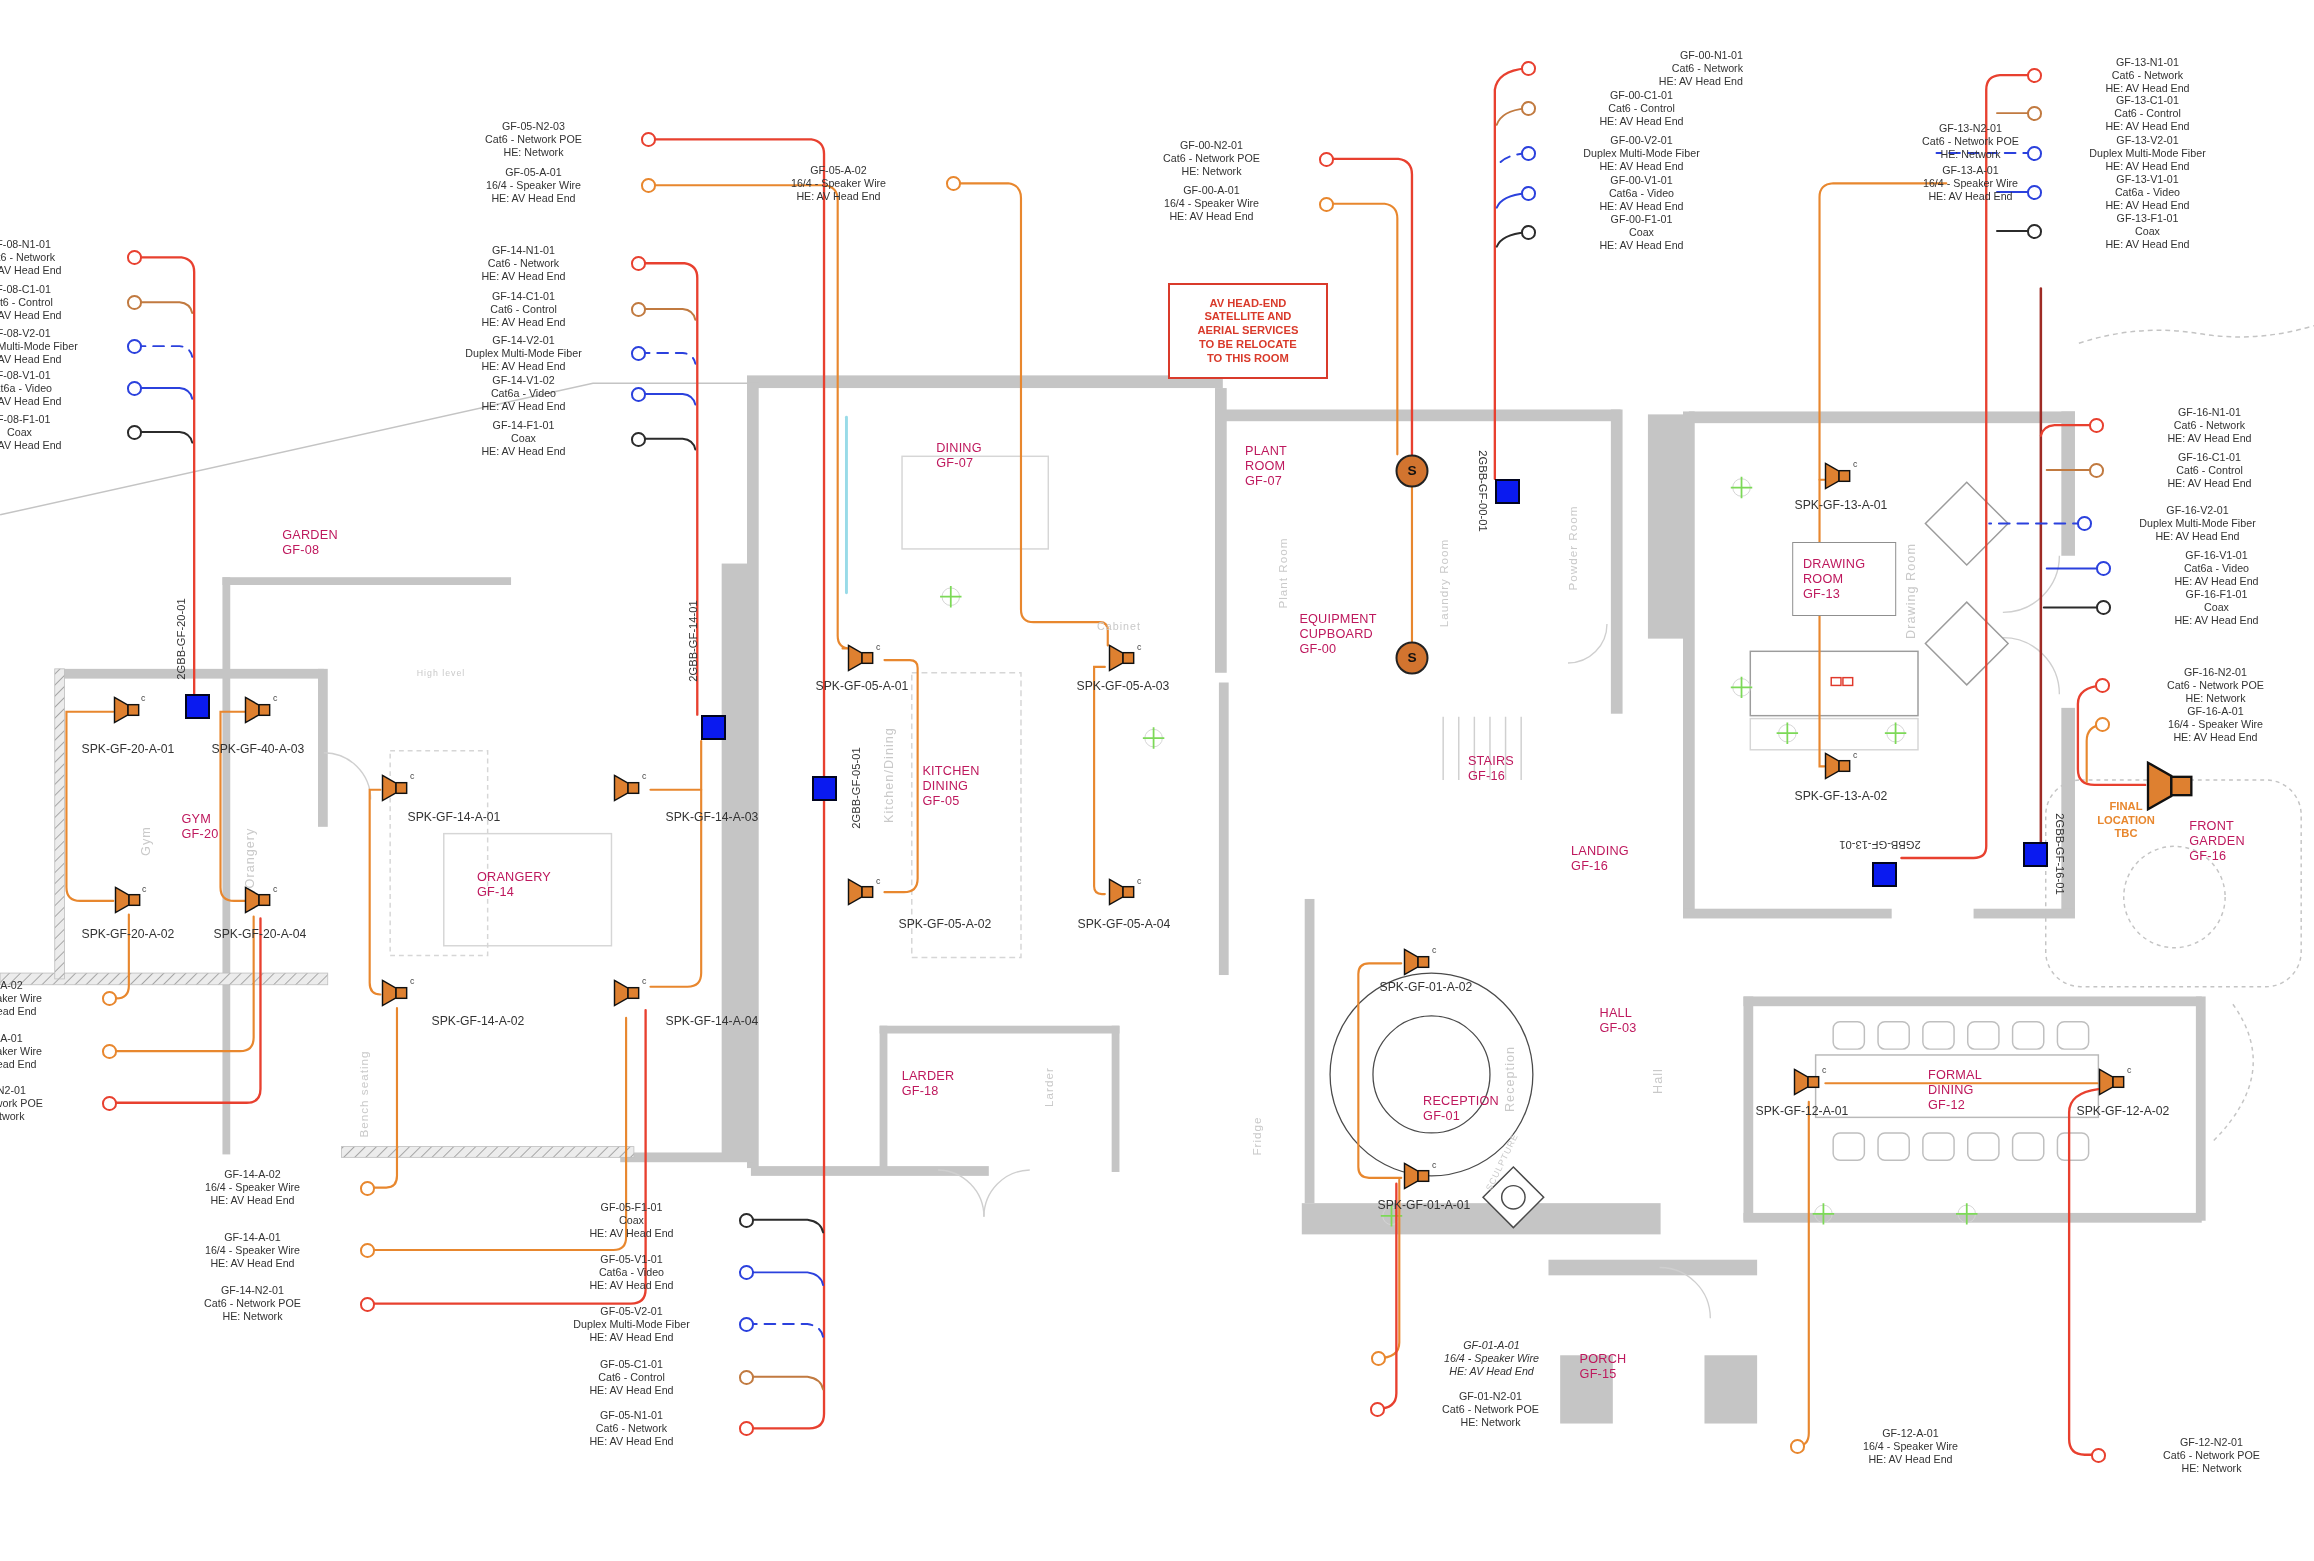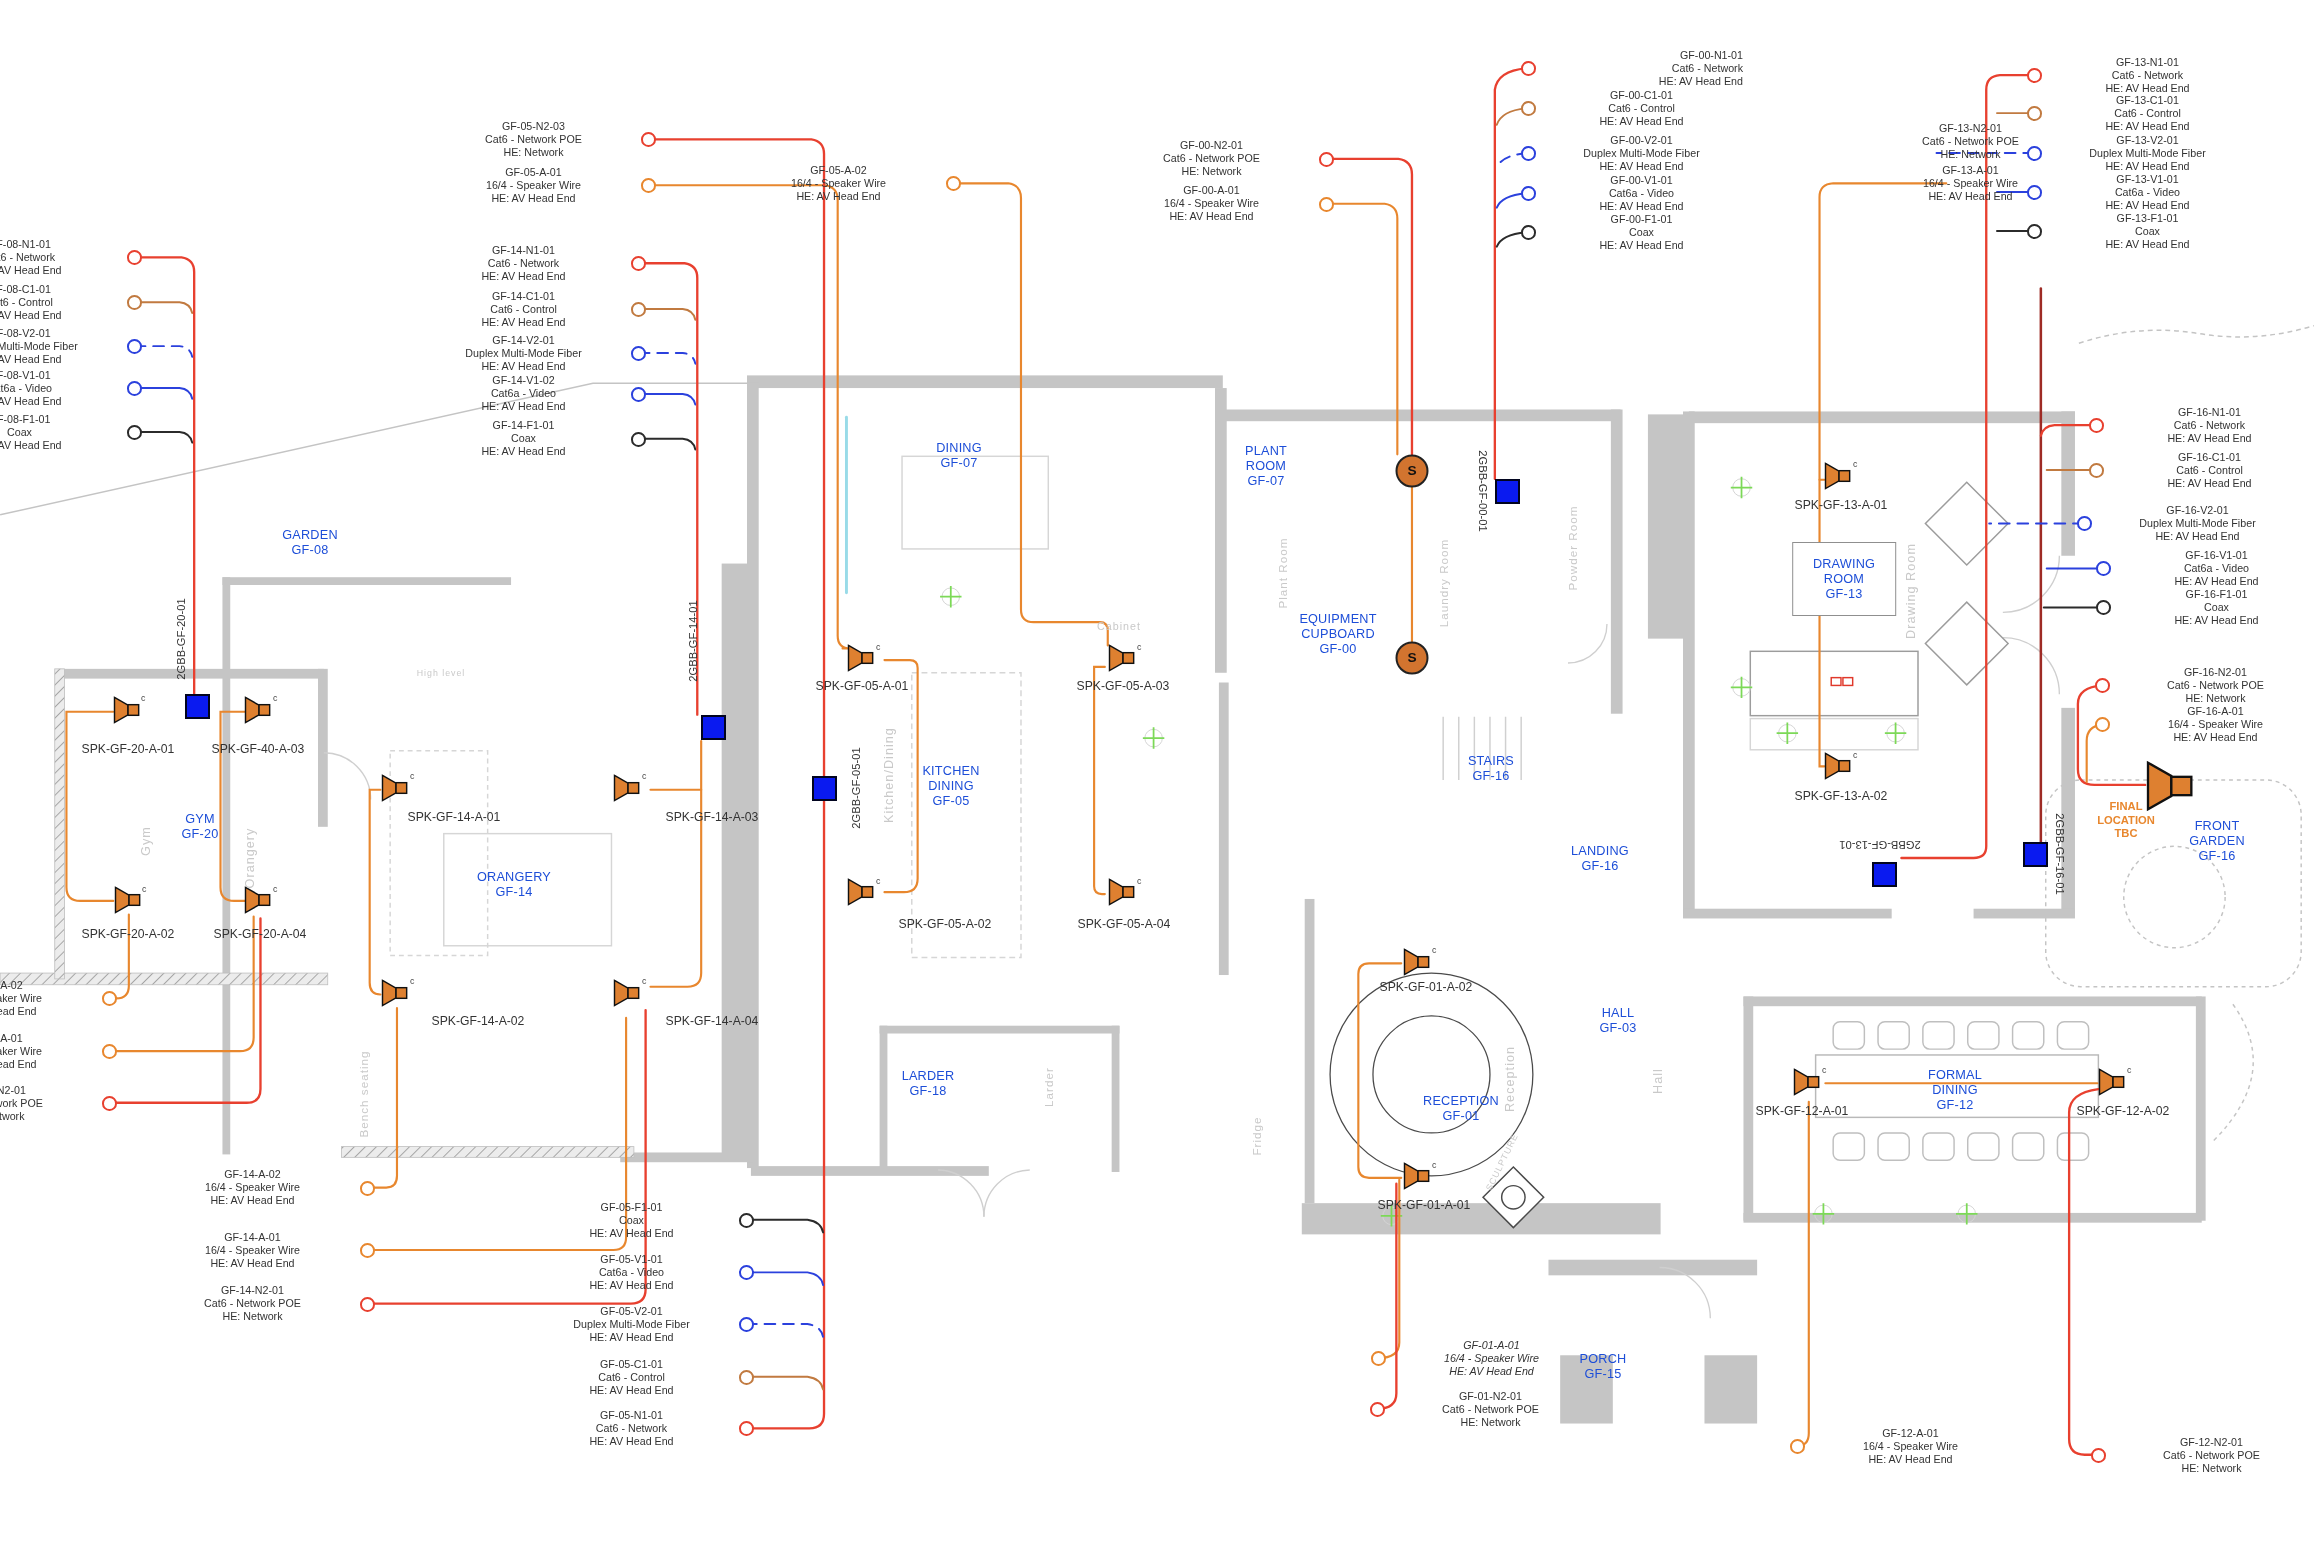--- a/index.html
+++ b/index.html
@@ -4,21 +4,21 @@
 <style>
   html,body{margin:0;padding:0;background:#fff;}
   #stage{position:relative;width:2314px;height:1561px;background:#fff;overflow:hidden;
          font-family:"Liberation Sans",sans-serif;}
   #plan{position:absolute;left:0;top:0;}
   .co-text{position:absolute;width:203px;font:10.7px/13px "Liberation Sans",sans-serif;
            color:#333;text-align:center;}
   .co-ring{position:absolute;width:10.7px;height:10.7px;border-radius:50%;background:#fff;
            border:2.3px solid #000;box-sizing:content-box;}
   .room{position:absolute;transform:translateX(-50%);font:12.7px/15px "Liberation Sans",sans-serif;
-        color:#1d4ed8;text-align:center;white-space:pre-line;letter-spacing:0.2px;}
+        color:#be185d;text-align:left;white-space:pre-line;letter-spacing:0.2px;}
   .room.boxed{border:1.5px solid #8f8f8f;background:#fff;padding:13.7px 9.8px;min-width:82px;}
   .spk{position:absolute;transform:translate(-50%,-50%);}
   .ctag{position:absolute;font:8.8px "Liberation Sans",sans-serif;color:#444;}
   .spklabel{position:absolute;transform:translateX(-50%);font:12.2px "Liberation Sans",sans-serif;
             color:#333;white-space:nowrap;}
   .panel{position:absolute;width:25px;height:25px;background:#0a1af0;border:2px solid #01041f;
          box-sizing:border-box;}
   .plabel{position:absolute;font:11.2px "Liberation Sans",sans-serif;color:#333;white-space:nowrap;
           transform-origin:center;}
   .underlay{position:absolute;color:#c9c9c9;letter-spacing:1px;white-space:nowrap;
@@ -704,20 +704,25 @@
       <div class="underlay" style="left: 1282px; top: 573px; font-size: 11.7px; transform: translate(-50%, -50%) rotate(-90deg);">Plant Room</div>
       <div class="underlay" style="left: 1443px; top: 583px; font-size: 11.7px; transform: translate(-50%, -50%) rotate(-90deg);">Laundry Room</div>
       <div class="underlay" style="left: 1572px; top: 548px; font-size: 11.7px; transform: translate(-50%, -50%) rotate(-90deg);">Powder Room</div>
       <div class="underlay" style="left: 1510px; top: 1079px; font-size: 12.7px; transform: translate(-50%, -50%) rotate(-90deg);">Reception</div>
       <div class="underlay" style="left: 1658px; top: 1081px; font-size: 12.7px; transform: translate(-50%, -50%) rotate(-90deg);">Hall</div>
       <div class="underlay" style="left: 1911px; top: 591px; font-size: 12.7px; transform: translate(-50%, -50%) rotate(-90deg);">Drawing Room</div>
       <div class="underlay" style="left: 1502px; top: 1162px; font-size: 8.8px; transform: translate(-50%, -50%) rotate(-64deg);">SCULPTURE</div>
       <div class="underlay" style="left: 1119px; top: 626px; font-size: 10.7px; transform: translate(-50%, -50%) rotate(0deg);">Cabinet</div>
     </div>
 
+  <div id="note">AV HEAD-END
+SATELLITE AND
+AERIAL SERVICES
+TO BE RELOCATE
+TO THIS ROOM</div>
   <div id="finalloc">FINAL
 LOCATION
 TBC</div>
 
   <div class="spk" style="left:2173px;top:788px">
     <svg width="60" height="51" viewBox="0 0 36 30">
       <polygon points="3,1 17,9 17,21 3,29" fill="#de8030" stroke="#111" stroke-width="1.4"></polygon>
       <rect x="17" y="9.5" width="12" height="11" fill="#de8030" stroke="#111" stroke-width="1.4"></rect>
     </svg>
   </div>

